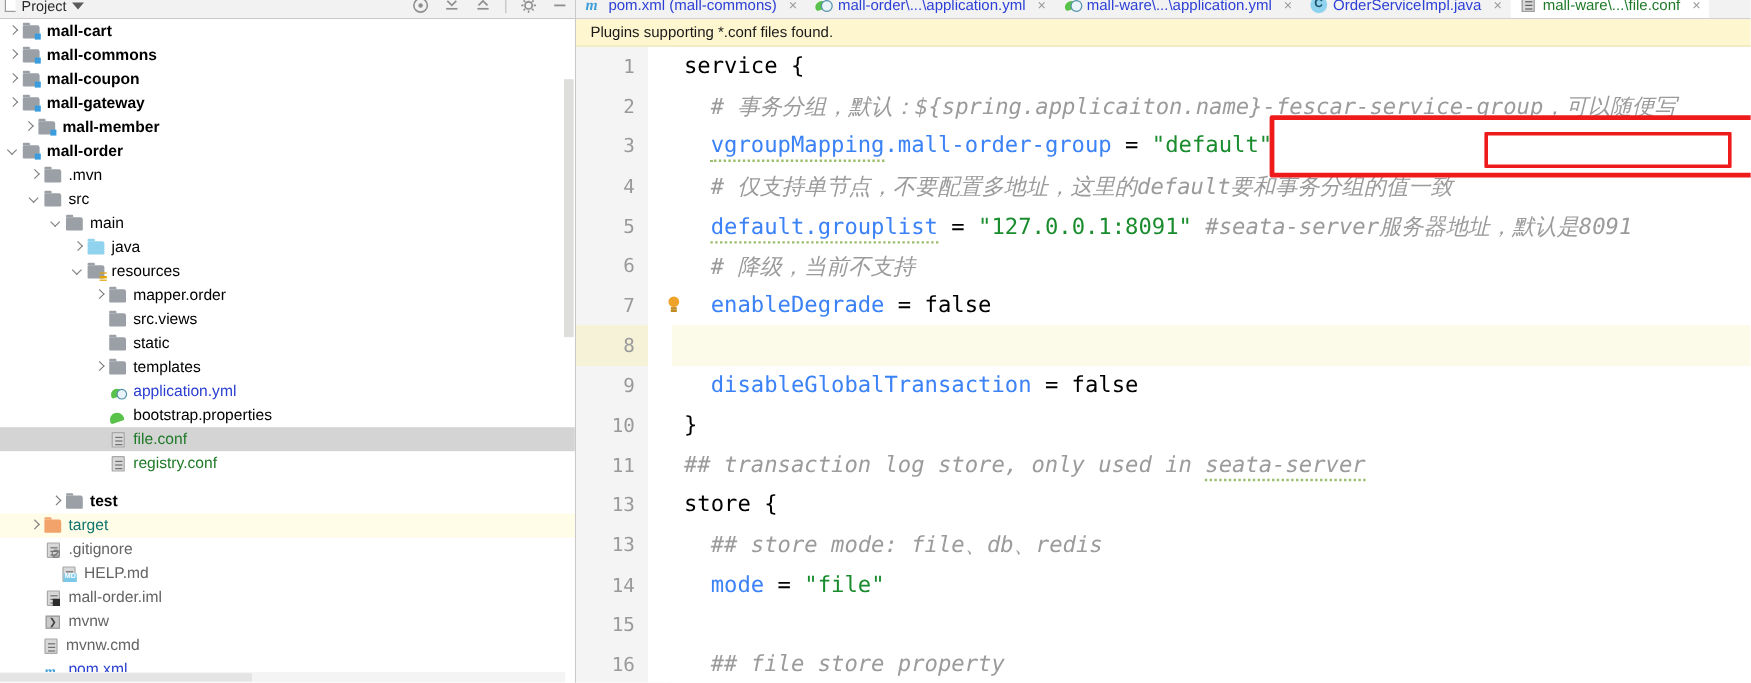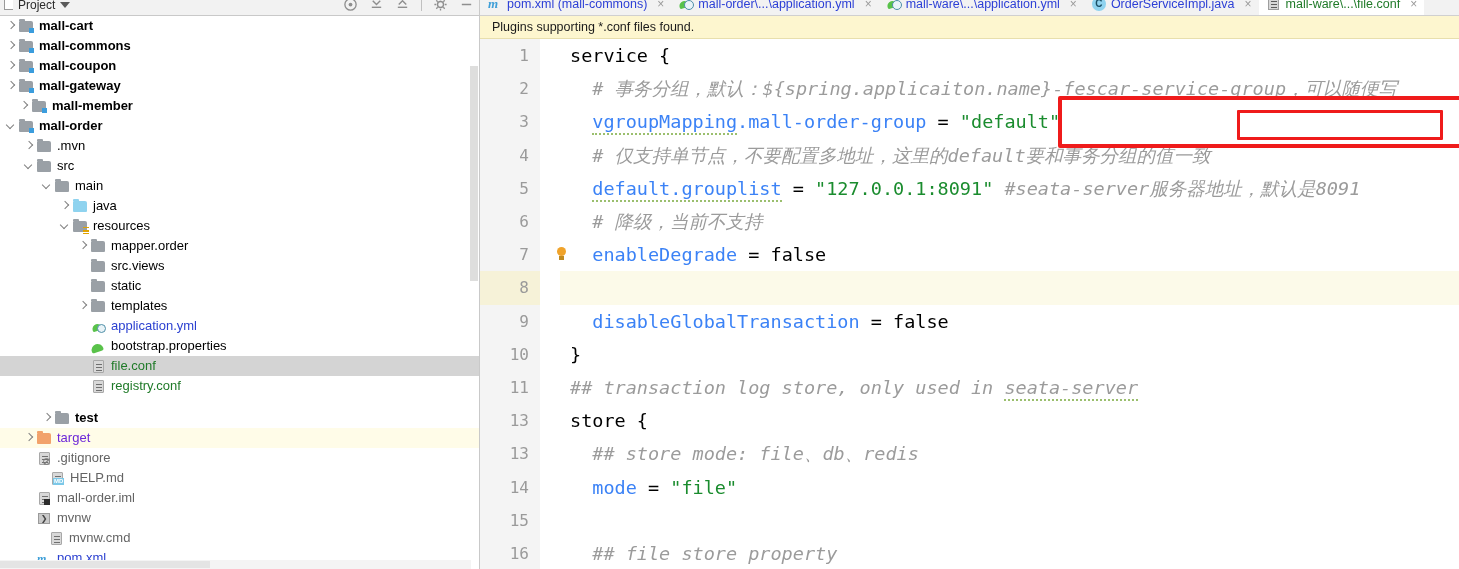--- a/index.html
+++ b/index.html
@@ -112,21 +112,21 @@
     width: 16px; height: 16px;
     flex: 0 0 16px;
     margin-right: 5px;
     position: relative;
   }
   .lbl { line-height: 20px; }
   .lbl.bold { font-weight: bold; }
   .lbl.blue { color: #2a3fd0; }
   .lbl.green { color: #1f7a28; }
   .lbl.grey { color: #646464; }
-  .lbl.orange { color: #6d28d9; }
+  .lbl.orange { color: #0f766e; }
 
   
   .fld {
     position: absolute; left: 1px; top: 3px;
     width: 14px; height: 11px;
     background: #9aa0a6;
     border-radius: 1px 2px 1px 1px;
   }
   .fld::before {
     content: "";
@@ -695,21 +695,21 @@
           </span>
           <span class="lbl grey">mall-order.iml</span>
         </div>
         <div class="tree-row" style="padding-left: 22px;">
           <span class="arrow"></span>
           <span class="ico">
             <span class="run-ico">❯</span>
           </span>
           <span class="lbl grey">mvnw</span>
         </div>
-        <div class="tree-row" style="padding-left: 34px;">
+        <div class="tree-row" style="padding-left: 20px;">
           <span class="arrow"></span>
           <span class="ico">
             <span class="file-ico">
               <span class="flines"></span>
             </span>
           </span>
           <span class="lbl grey">mvnw.cmd</span>
         </div>
         <div class="tree-row" style="padding-left: 22px;">
           <span class="arrow"></span>

